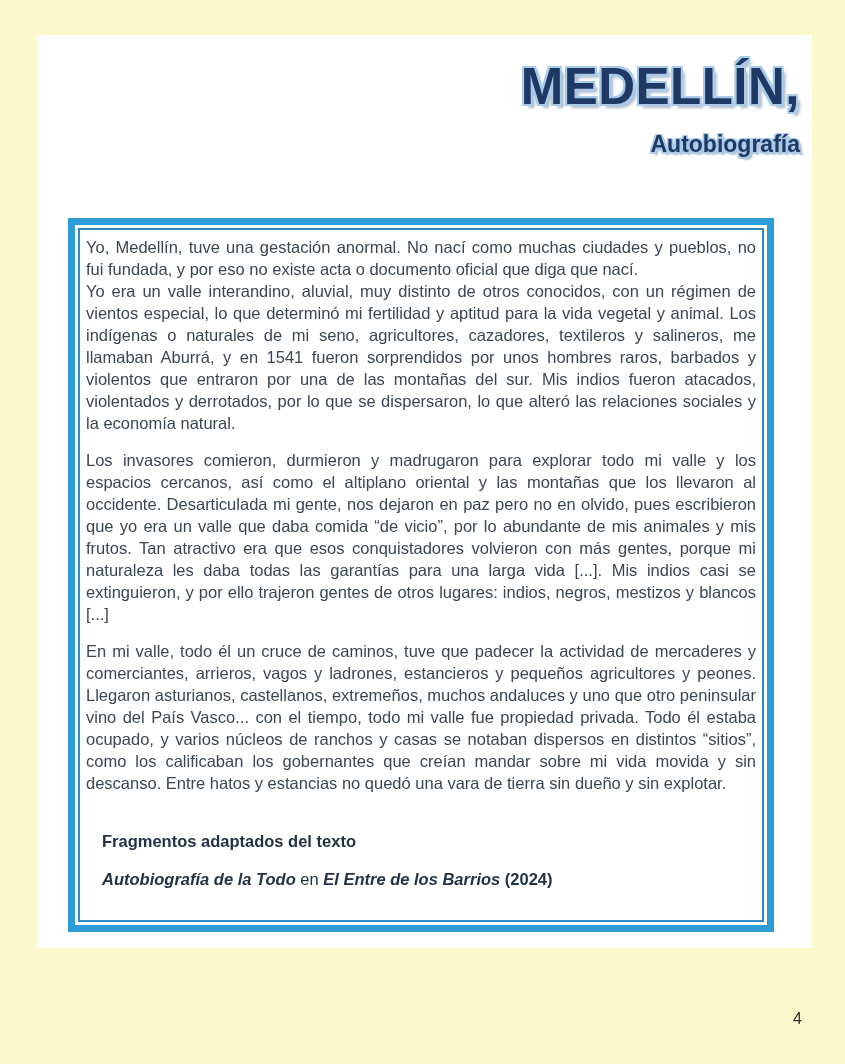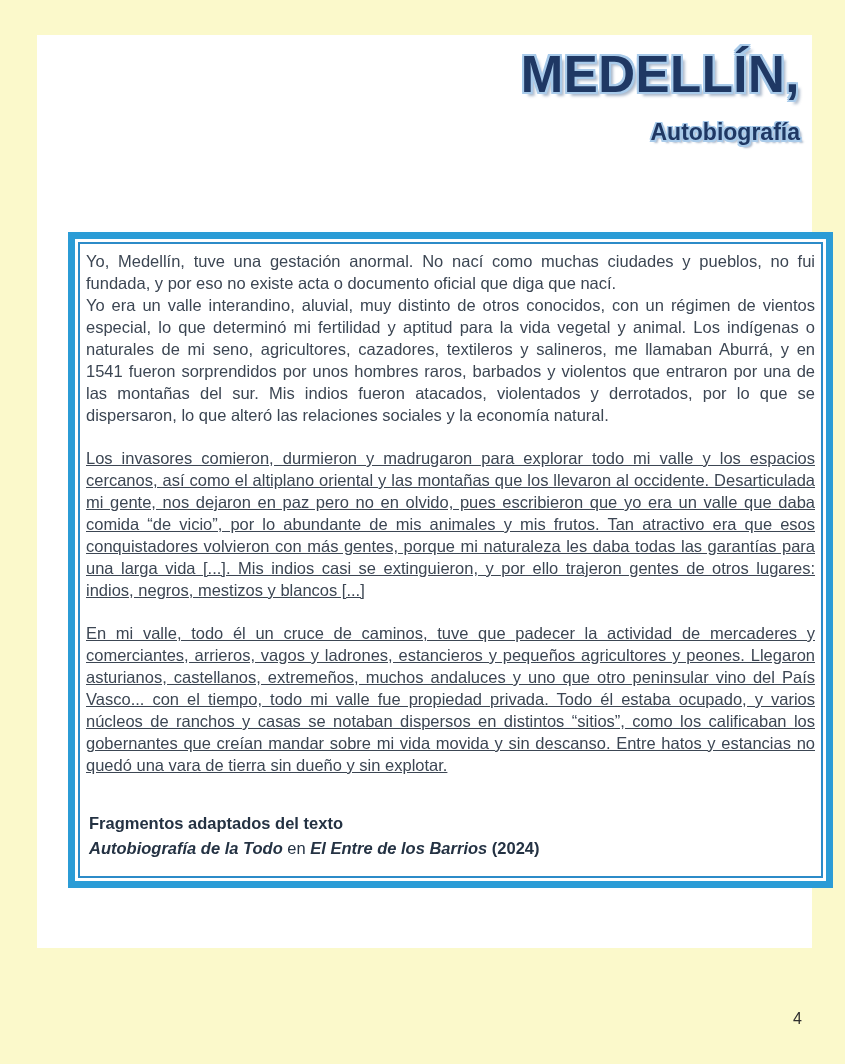--- a/index.html
+++ b/index.html
@@ -17,21 +17,21 @@
   .page {
     position: absolute;
     left: 37px;
     top: 35px;
     width: 775px;
     height: 913px;
     background: #ffffff;
   }
   .title-block {
     position: absolute;
-    top: 8px;
+    top: 20px;
     right: 12px;
     text-align: right;
     color: #1f3864;
     margin-left: 24px;
   }
   .title-main {
     font-size: 51px;
     line-height: 64px;
     font-weight: 800;
     letter-spacing: 0.5px;
@@ -47,53 +47,52 @@
     font-weight: 800;
     text-shadow:
       -1.5px -1.5px 0 #a9cbea, -1.5px 0 0 #a9cbea, -1.5px 1.5px 0 #a9cbea,
        0 -1.5px 0 #a9cbea,  0 1.5px 0 #a9cbea,
        1.5px -1.5px 0 #a9cbea, 1.5px 0 0 #a9cbea, 1.5px 1.5px 0 #a9cbea,
        3px 3px 2px rgba(70, 100, 140, 0.45);
   }
   .textbox {
     position: absolute;
     left: 31px;
-    top: 197px;
-    width: 765px;
+    top: 183px;
+    width: 706px;
     min-height: 641px;
     box-sizing: border-box;
     border: 7px solid #2b9cd6;
     padding: 3px;
     background: #ffffff;
   }
   .textbox-inner {
     border: 2px solid #2c8bc8;
     box-sizing: border-box;
     min-height: 617px;
     padding: 6px 6px 14px 6px;
   }
   .para {
     margin: 0;
     font-size: 16.5px;
     line-height: 22px;
     text-align: justify;
     color: #3c4653;
   }
   .para.spaced {
-    margin-top: 21px;
-    text-decoration: underline;
+    margin-top: 15px;
   }
   .credit {
     margin-top: 36px;
     font-size: 16.5px;
     line-height: 22px;
     color: #243243;
   }
   .credit p {
-    margin: 3px;
+    margin: 16px;
   }
   .credit .bold {
     font-weight: bold;
   }
   .credit .bold-italic {
     font-weight: bold;
     font-style: italic;
   }
   .page-number {
     position: absolute;

